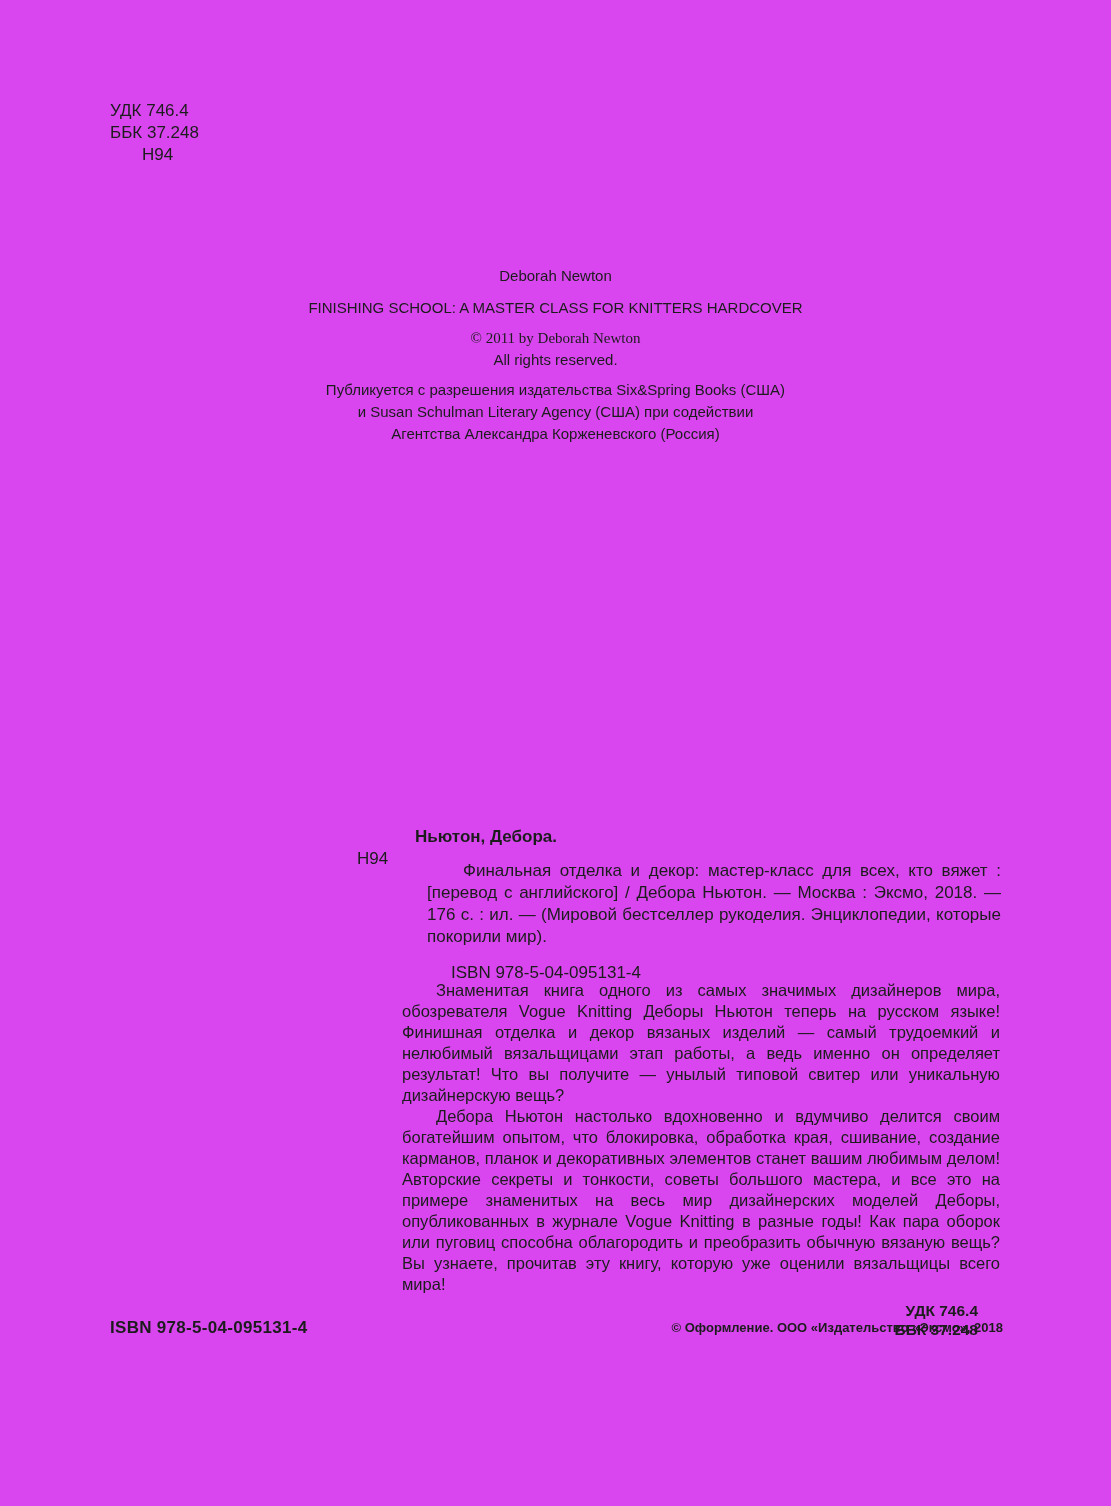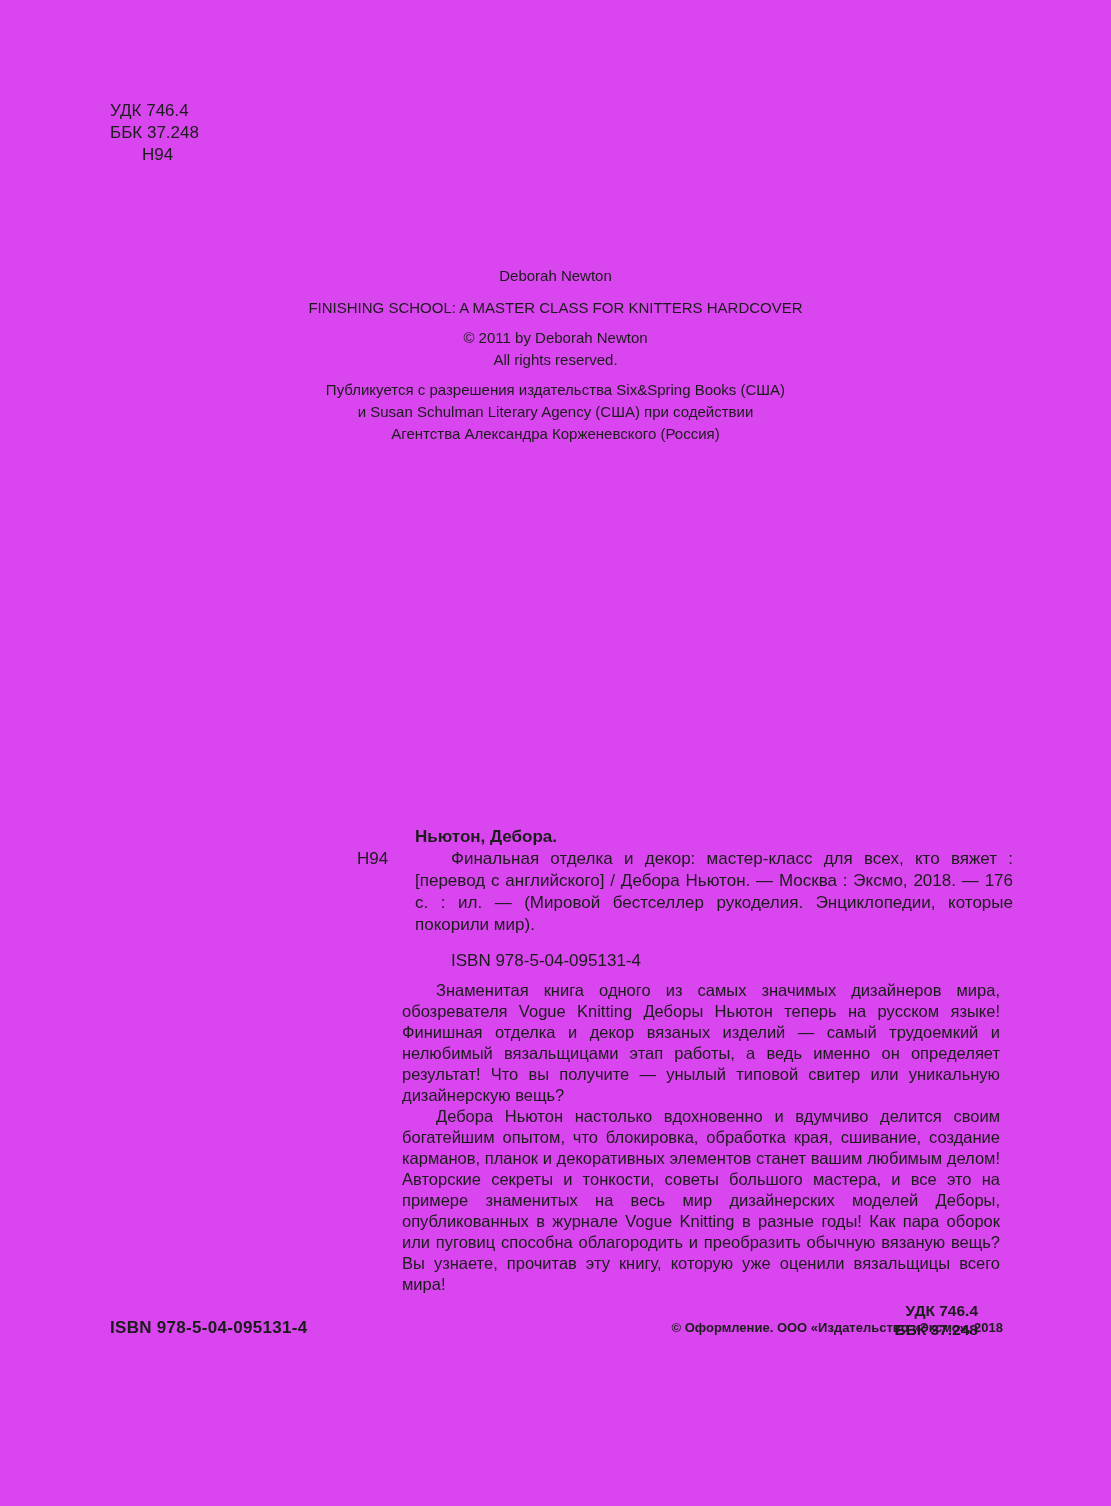--- a/index.html
+++ b/index.html
@@ -41,20 +41,21 @@
     line-height: 22px;
   }
   .title-block .author {
     margin-bottom: 10px;
   }
   .title-block .orig-title {
     margin-bottom: 8px;
   }
   .title-block .copyright-line {
     margin-top: 0;
+    font-family: Liberation Serif, serif;
   }
   .title-block .rights-line {
     margin-bottom: 8px;
   }
   .permission-block {
     margin-top: 6px;
   }
 
   
   .catalog {
@@ -68,21 +69,21 @@
   .catalog .catalog-code {
     position: absolute;
     left: -58px;
     top: 22px;
   }
   .catalog .catalog-author {
     margin: 0;
     font-weight: bold;
   }
   .catalog .catalog-desc {
-    margin: 0;
+    margin: 12px;
     text-indent: 36px;
     text-align: justify;
   }
   .catalog .catalog-isbn {
     margin: 14px 0 0 0;
     padding-left: 36px;
   }
 
   
   .annotation {

